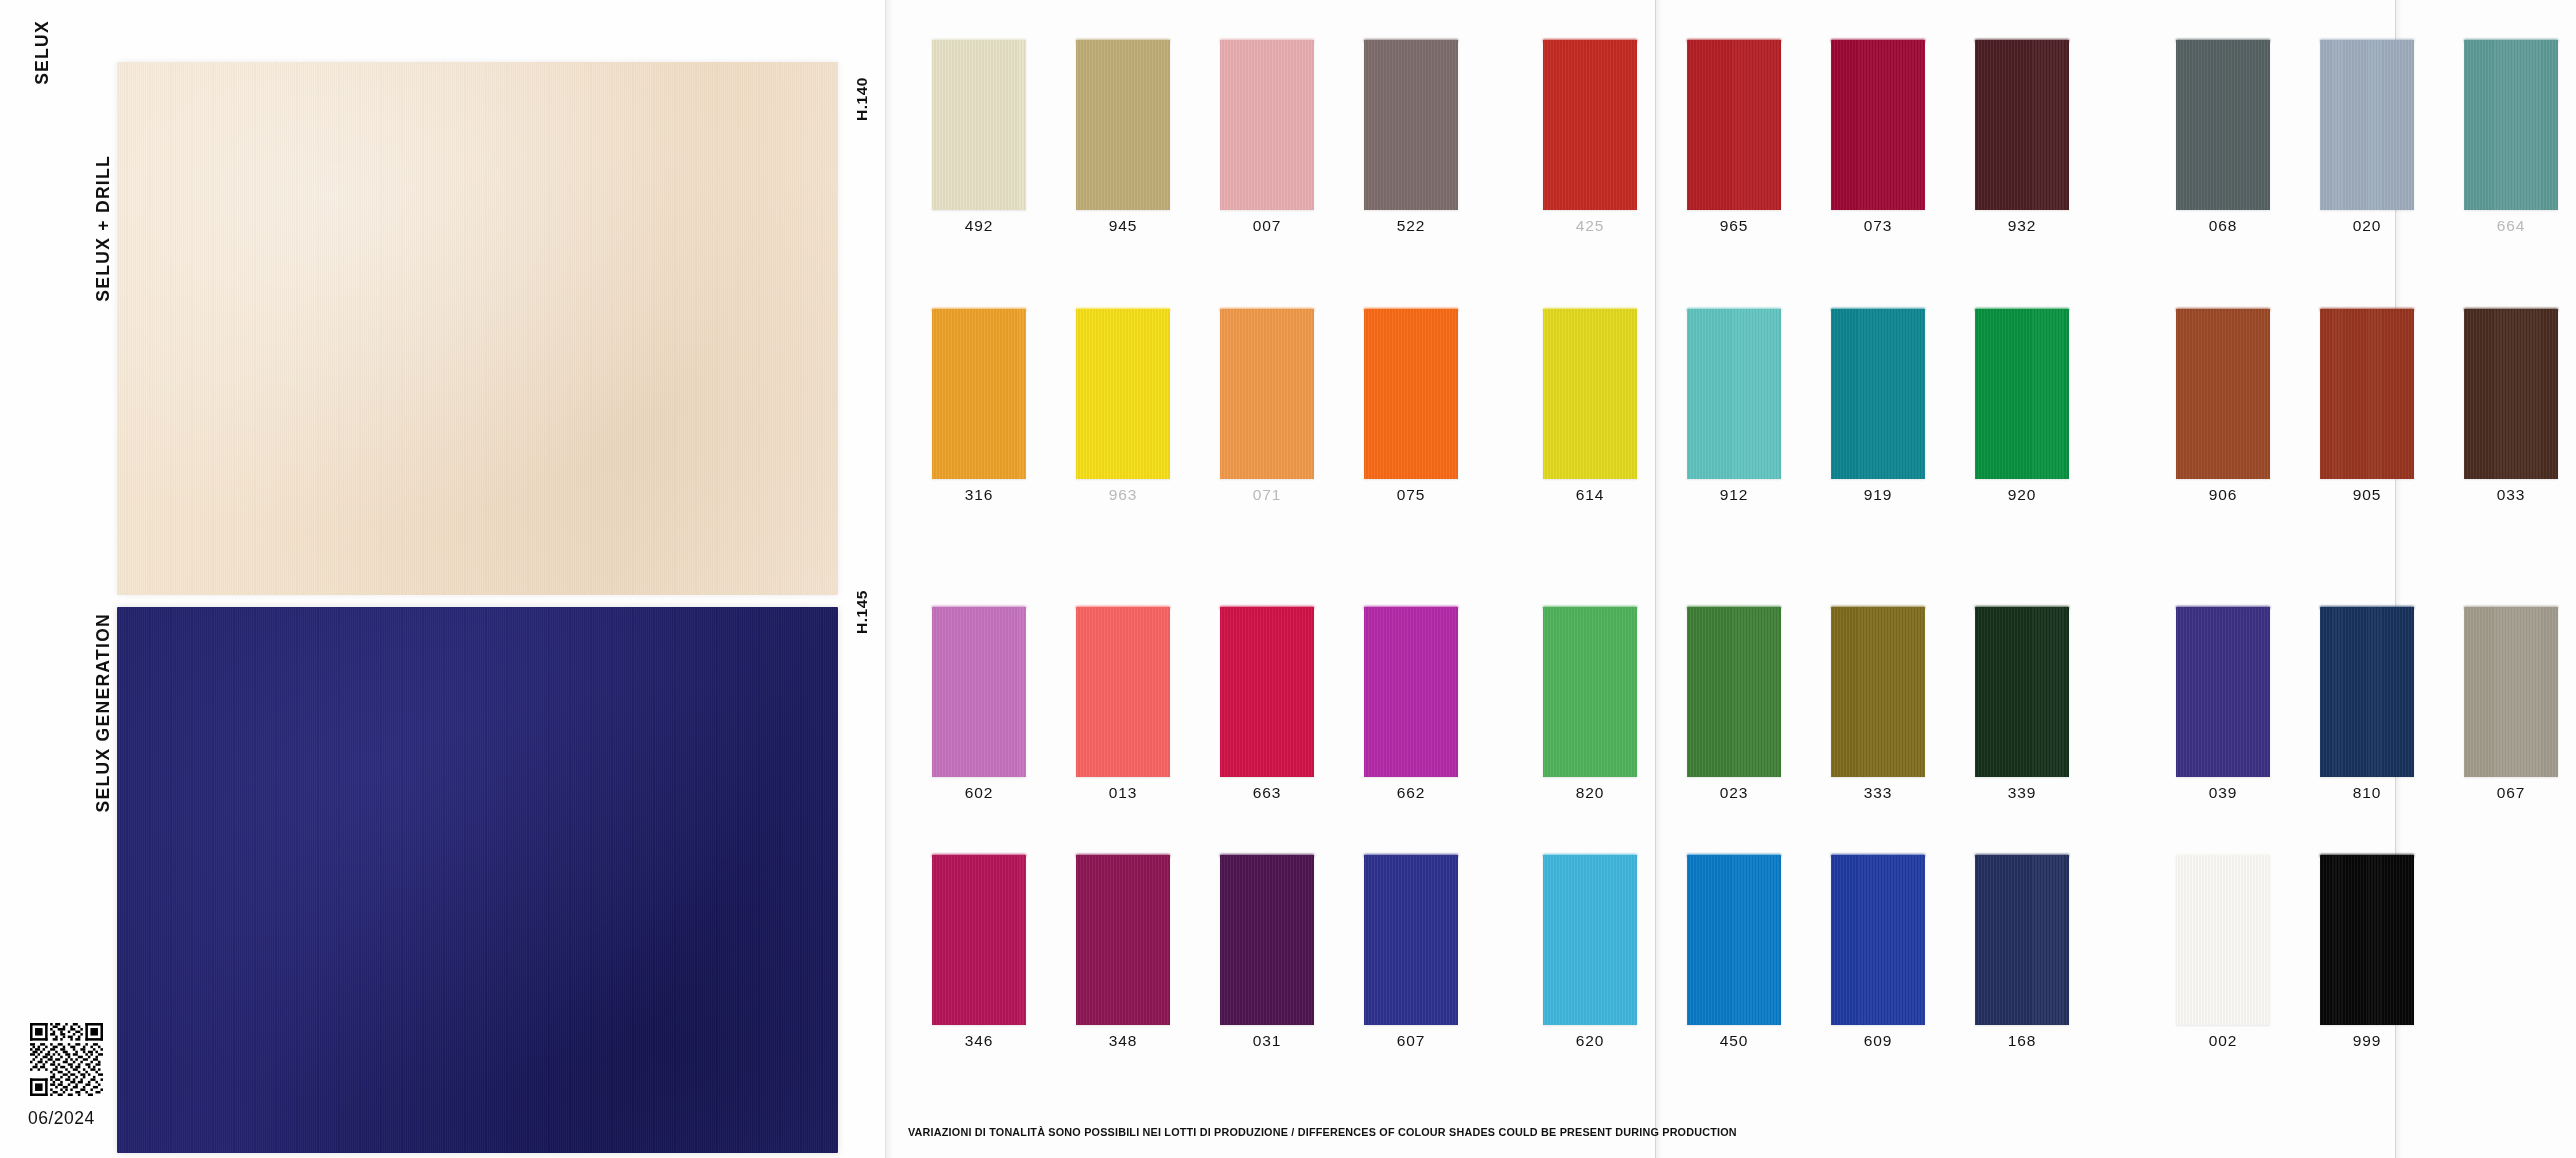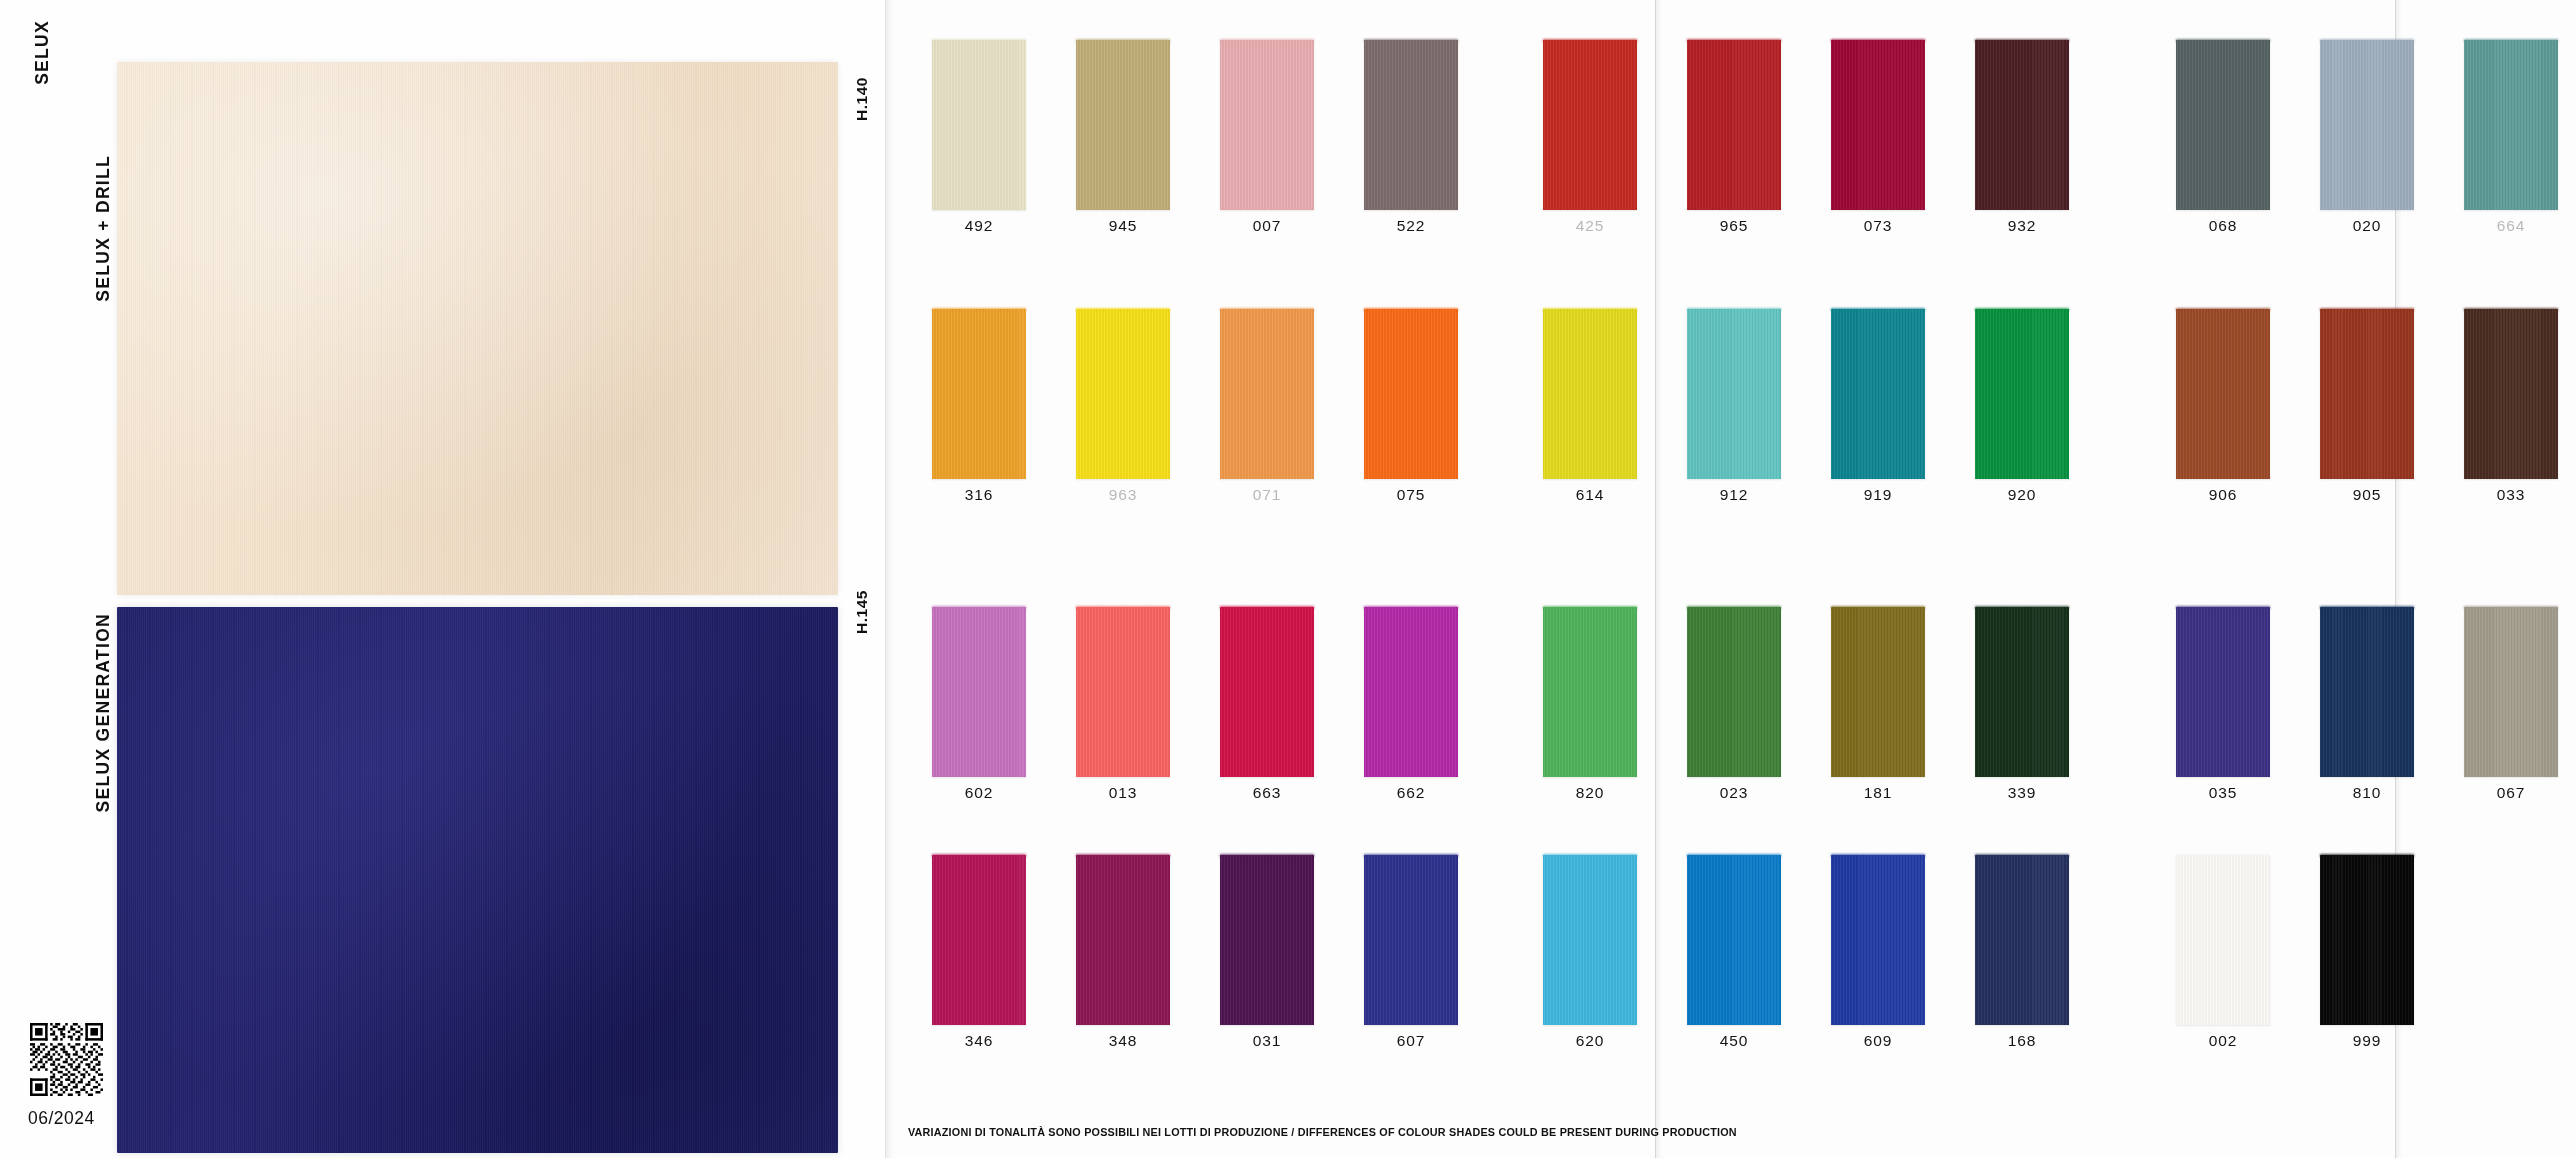--- a/index.html
+++ b/index.html
@@ -539,31 +539,31 @@
           <div class="swatch-cell">
             <div class="chip" title="820" style="background: rgb(79, 179, 91);"></div>
             <div class="code">820</div>
           </div>
           <div class="swatch-cell">
             <div class="chip" title="023" style="background: rgb(62, 127, 54);"></div>
             <div class="code">023</div>
           </div>
           <div class="swatch-cell">
             <div class="chip" title="333" style="background: rgb(125, 107, 28);"></div>
-            <div class="code">181</div>
+            <div class="code">333</div>
           </div>
           <div class="swatch-cell">
             <div class="chip" title="339" style="background: rgb(21, 48, 27);"></div>
             <div class="code">339</div>
           </div>
         </div>
         <div class="group group-c">
           <div class="swatch-cell">
             <div class="chip" title="035" style="background: rgb(59, 49, 131);"></div>
-            <div class="code">035</div>
+            <div class="code">039</div>
           </div>
           <div class="swatch-cell">
             <div class="chip" title="810" style="background: rgb(23, 50, 92);"></div>
             <div class="code">810</div>
           </div>
           <div class="swatch-cell">
             <div class="chip" title="067" style="background: rgb(162, 156, 141);"></div>
             <div class="code">067</div>
           </div>
         </div>

